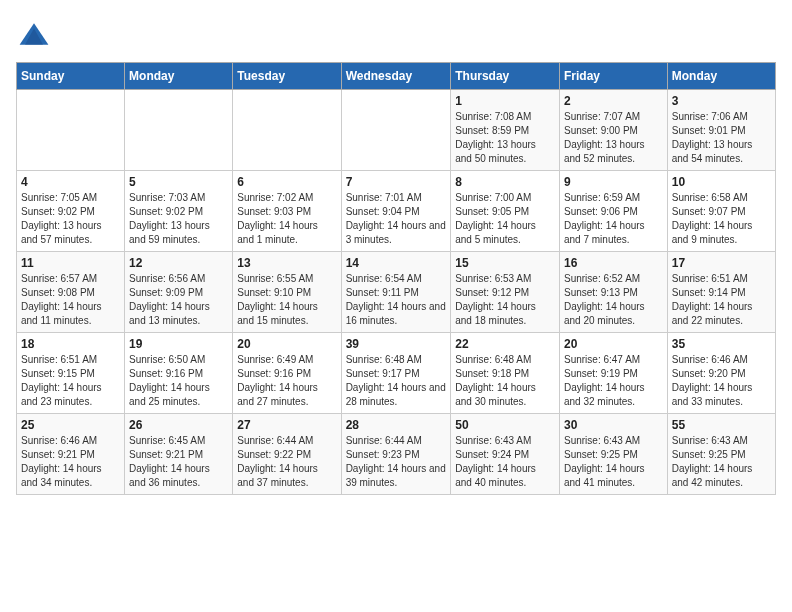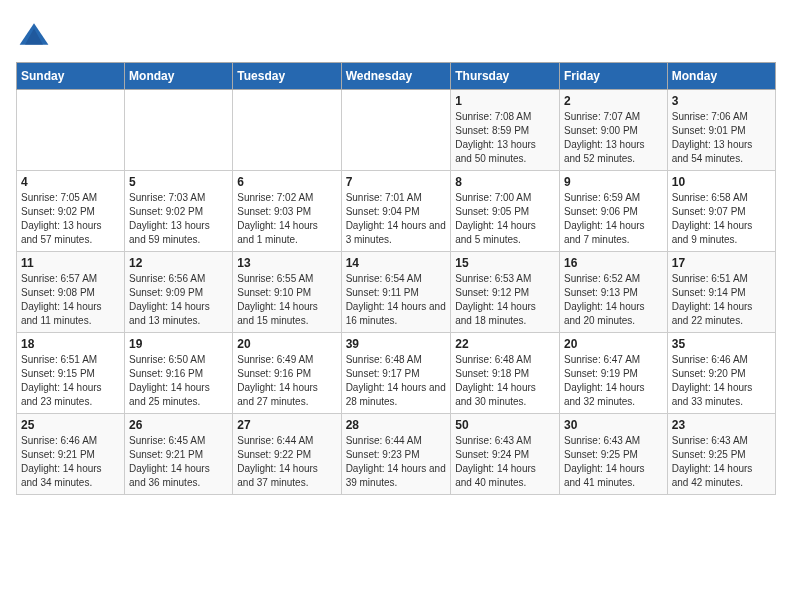--- a/index.html
+++ b/index.html
@@ -249,18 +249,18 @@
         </td>
         <td>
           <span class="day-number">50</span>
           <div class="day-info">Sunrise: 6:43 AM<br>Sunset: 9:24 PM<br>Daylight: 14 hours and 40 minutes.</div>
         </td>
         <td>
           <span class="day-number">30</span>
           <div class="day-info">Sunrise: 6:43 AM<br>Sunset: 9:25 PM<br>Daylight: 14 hours and 41 minutes.</div>
         </td>
         <td>
-          <span class="day-number">23</span>
+          <span class="day-number">55</span>
           <div class="day-info">Sunrise: 6:43 AM<br>Sunset: 9:25 PM<br>Daylight: 14 hours and 42 minutes.</div>
         </td>
       </tr>
     </tbody>
 </table>
 
 </body></html>

